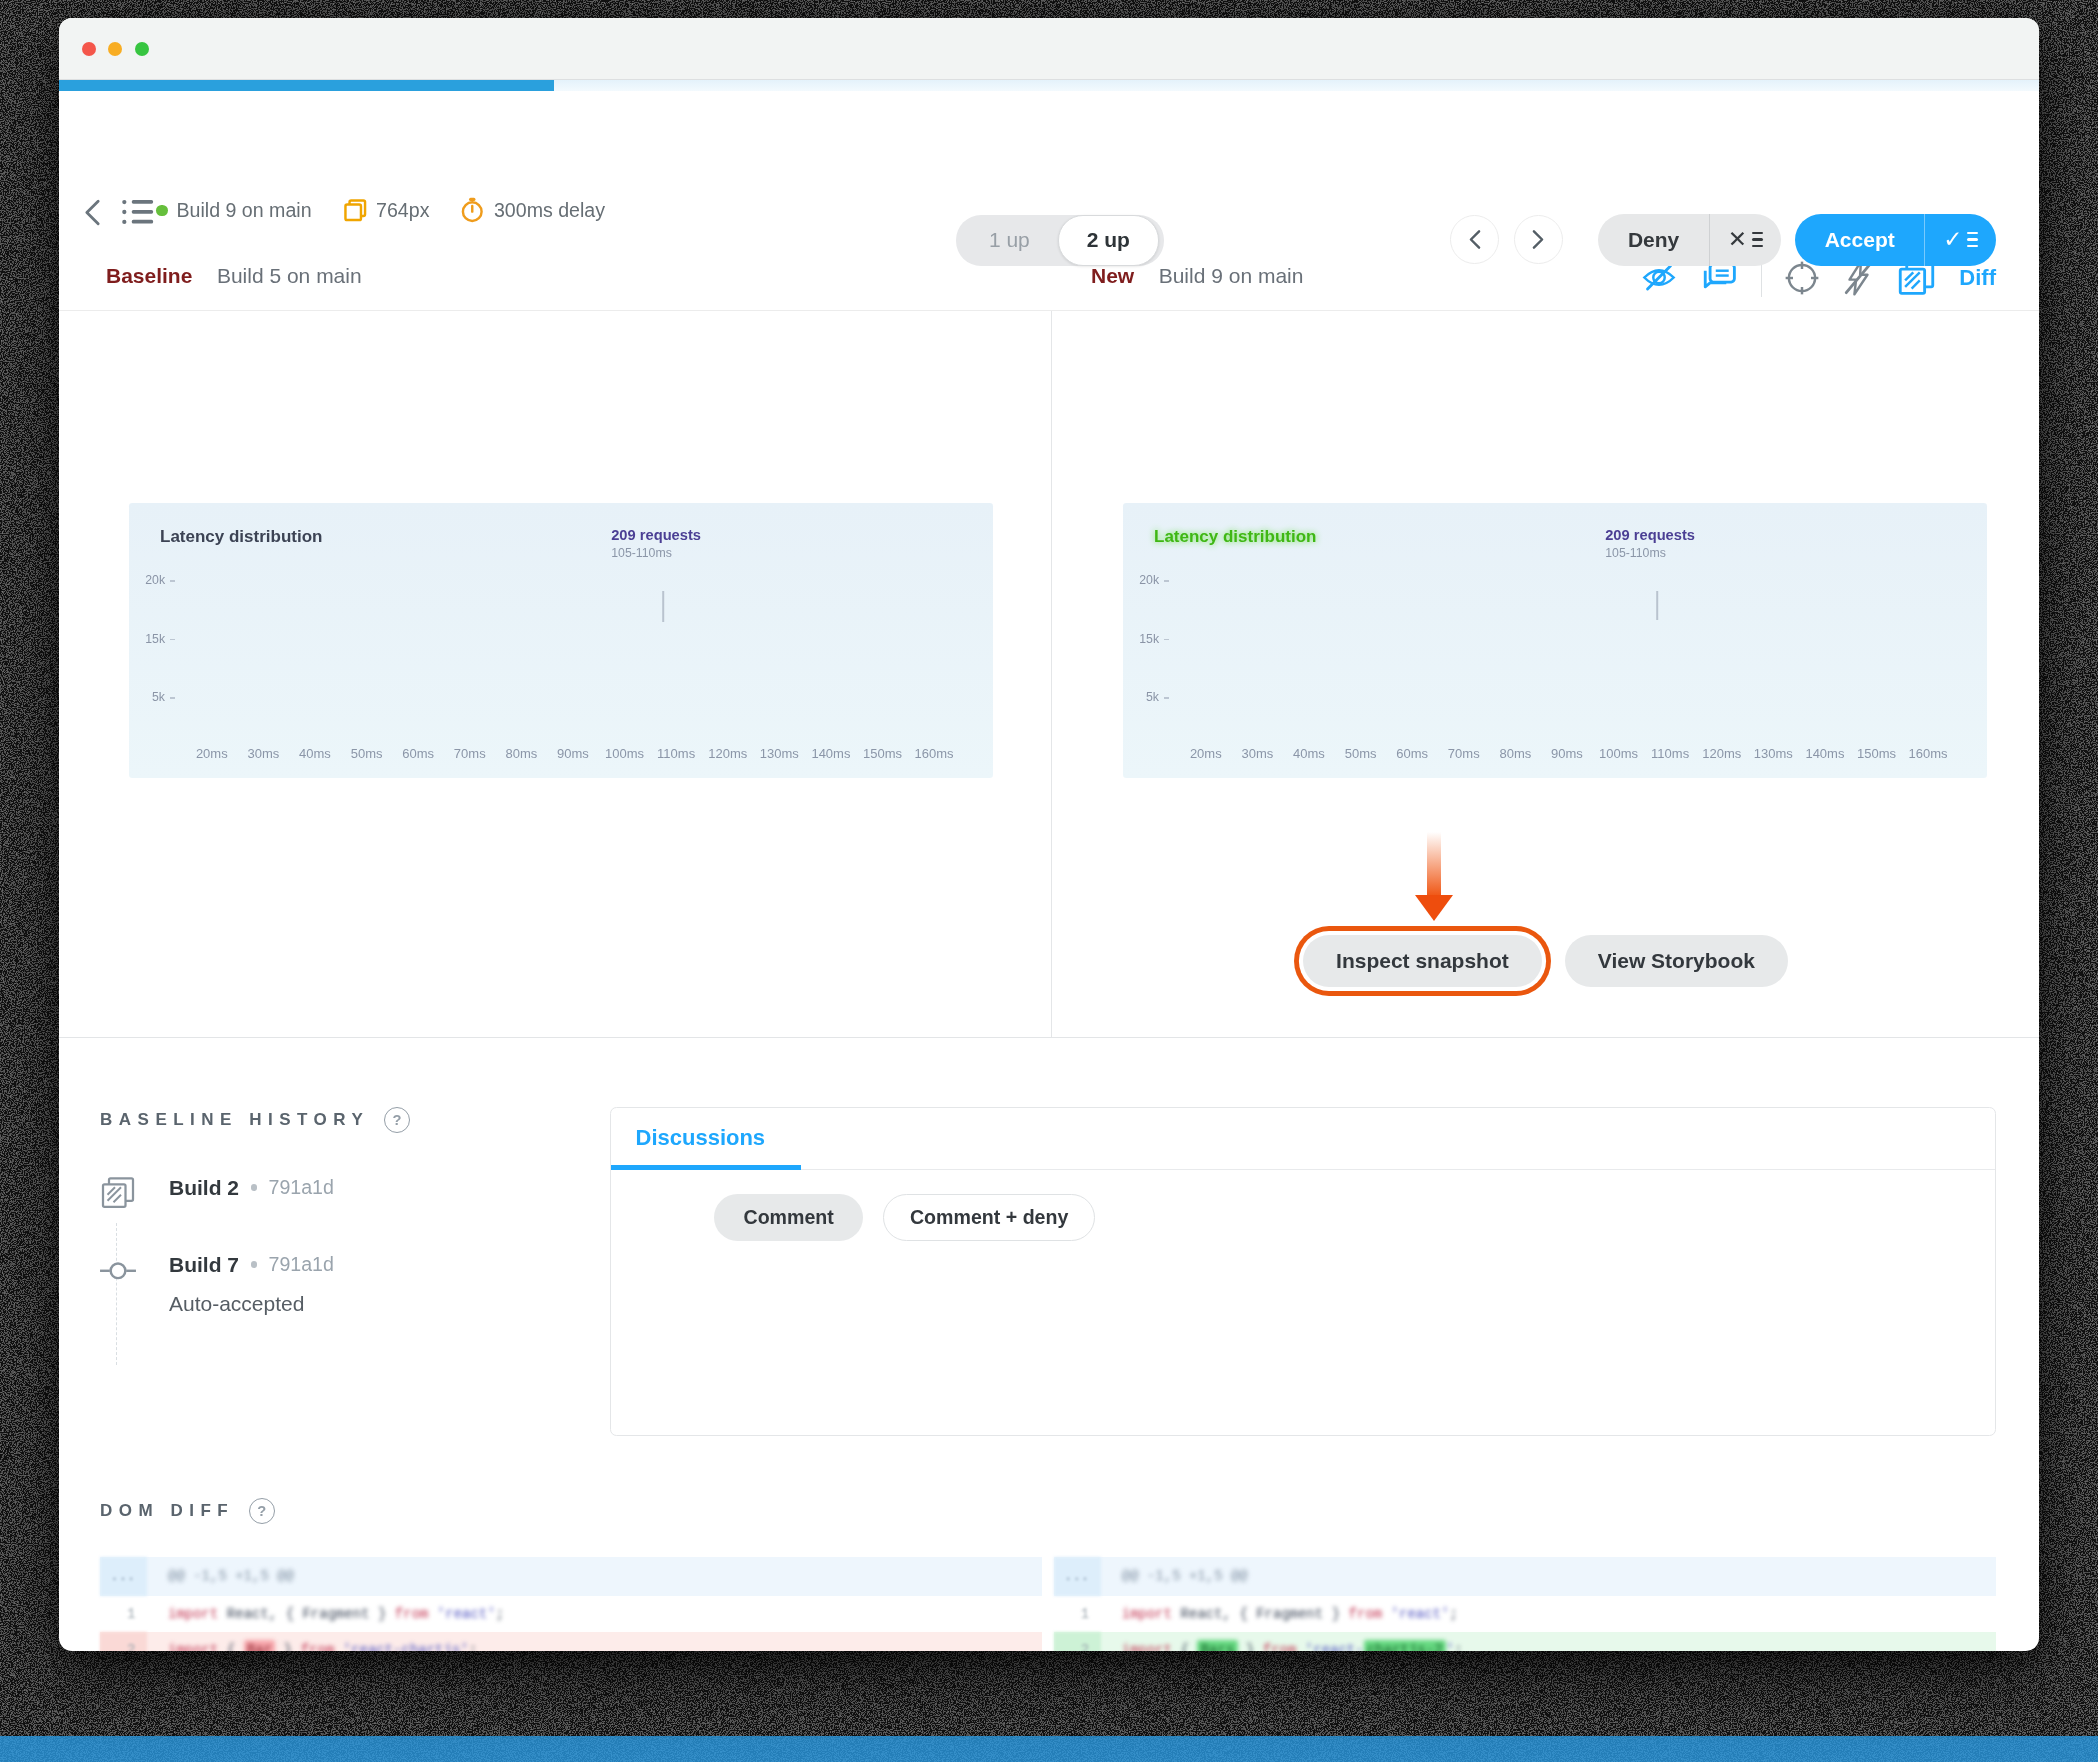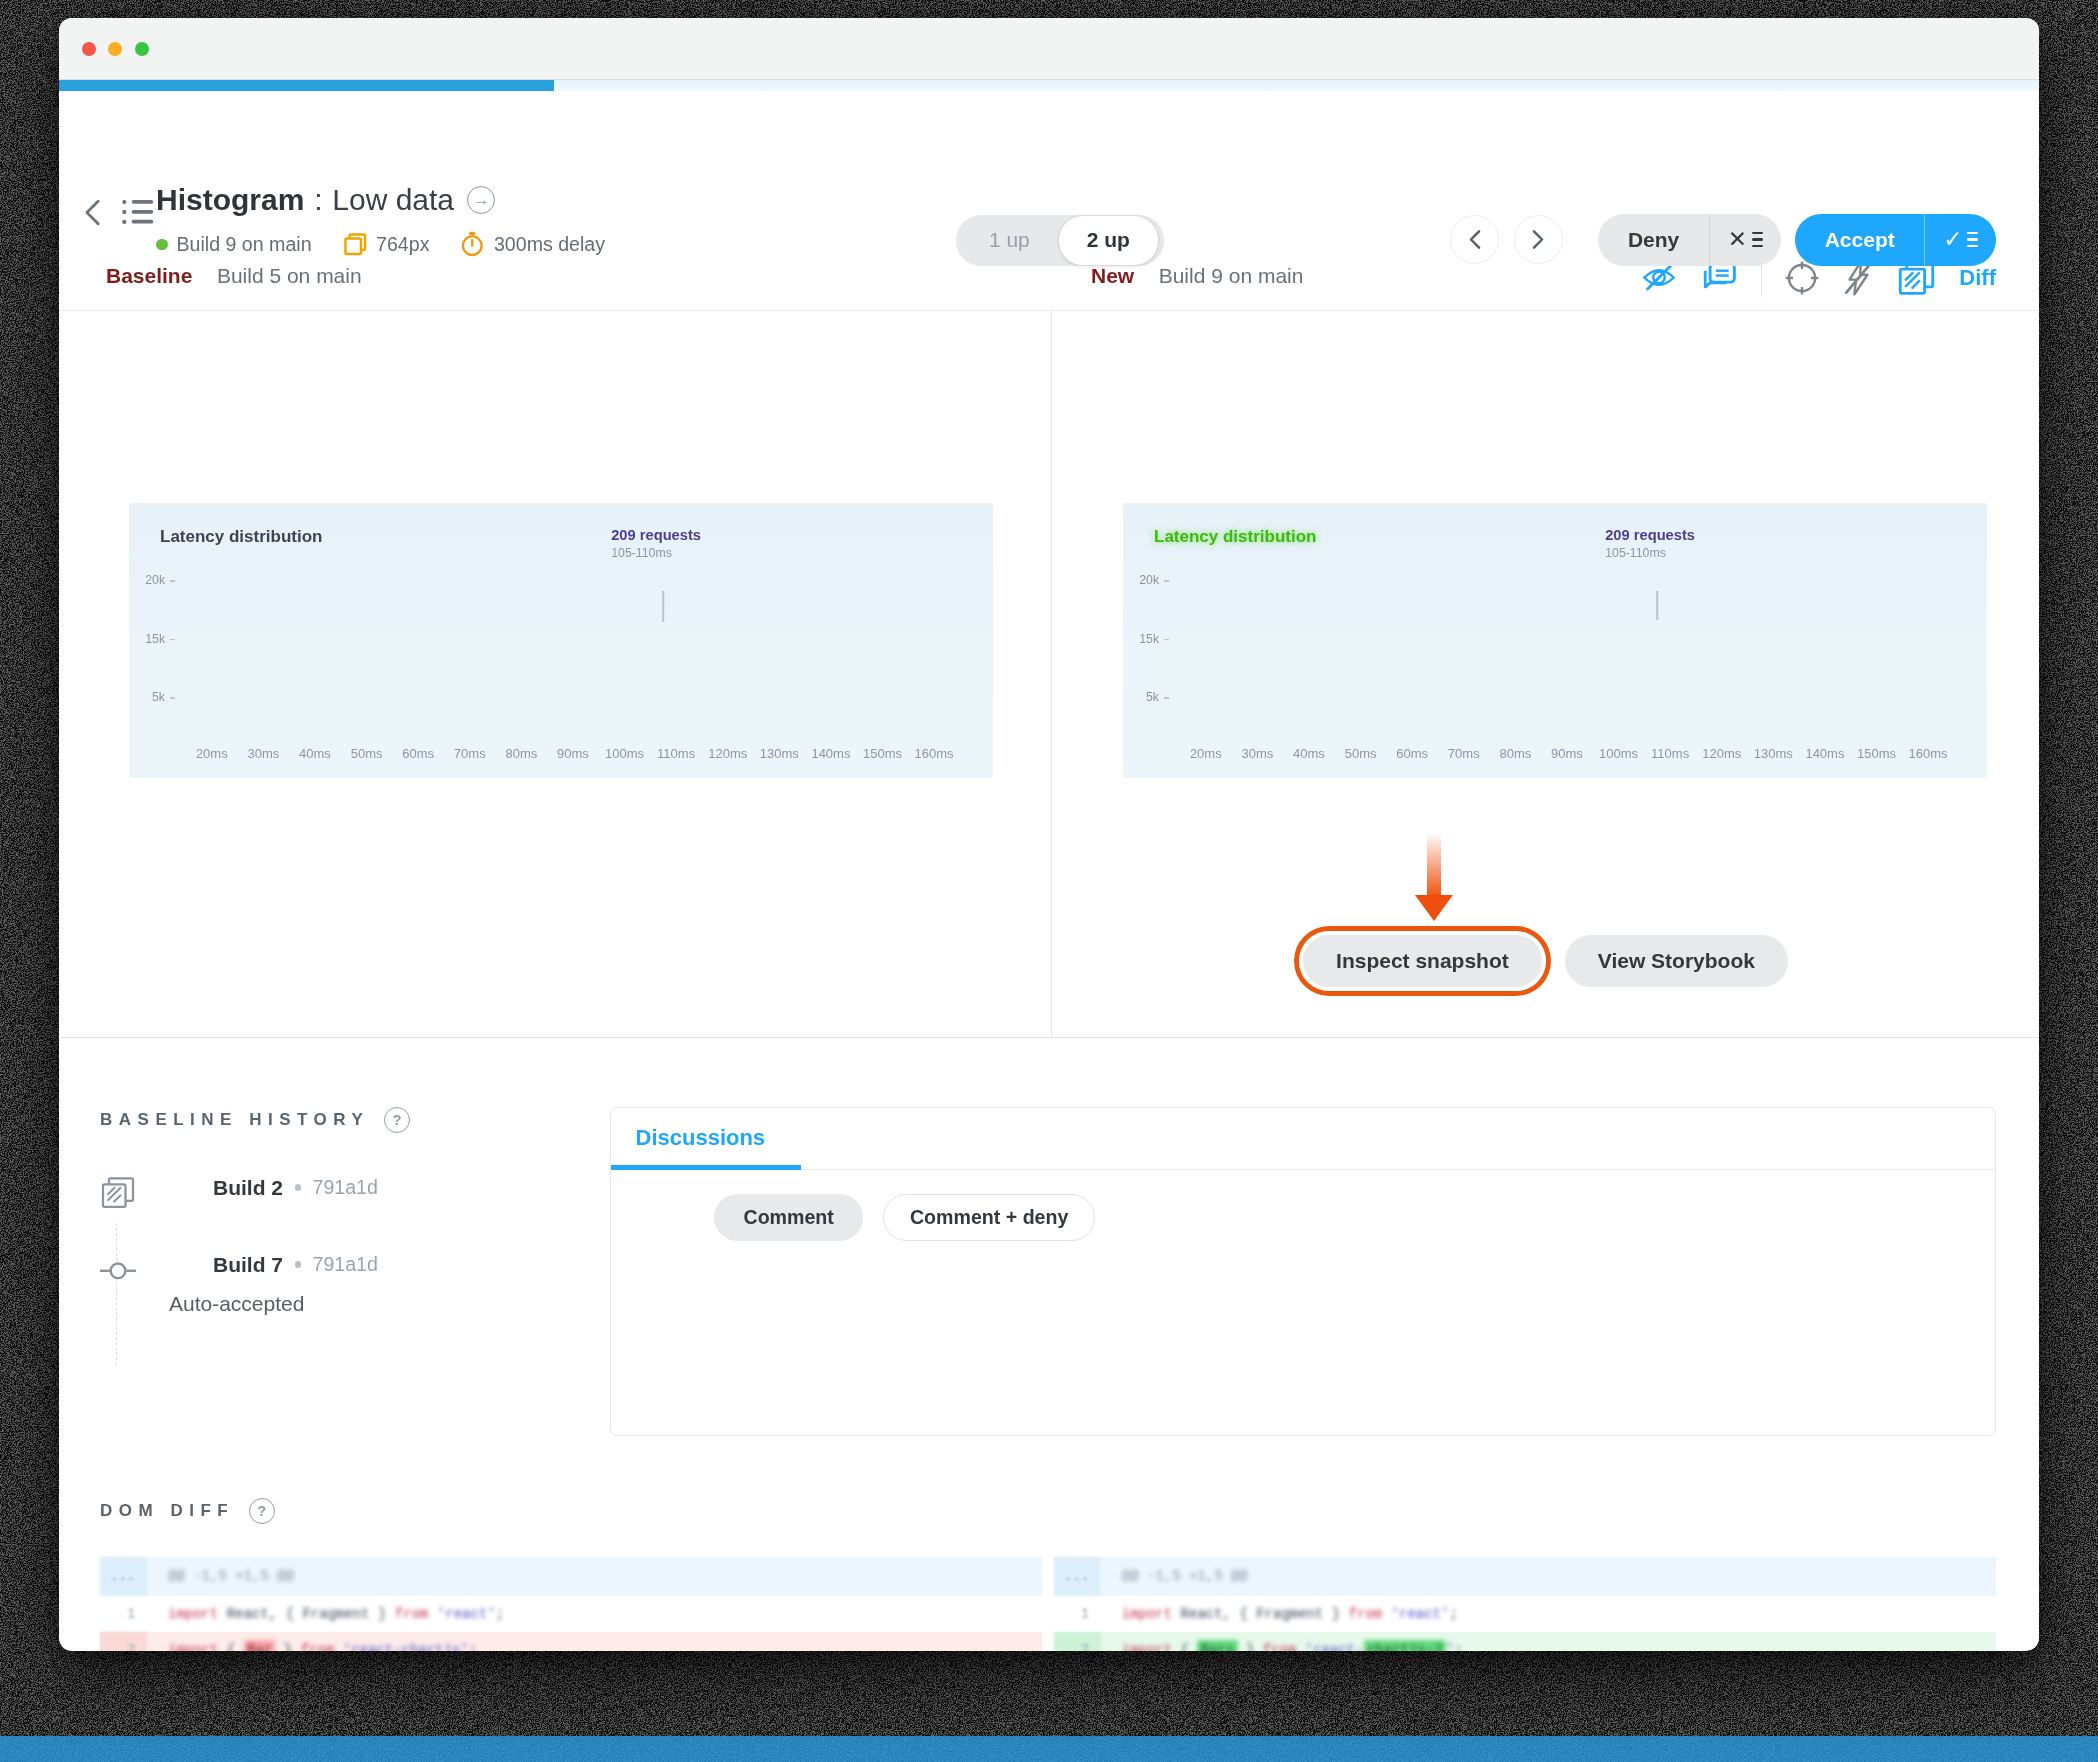--- a/index.html
+++ b/index.html
@@ -112,21 +112,21 @@
     letter-spacing:6.5px; color:#5a646d; }
   .q-icon { width:26px; height:26px; border:1.6px solid #949ea7; border-radius:50%;
     display:inline-flex; align-items:center; justify-content:center; font-size:14.7px; color:#949ea7;
     letter-spacing:0; font-weight:bold; }
   .hist-items { margin-top:43px; position:relative; }
   .hist-item { display:flex; gap:33px; }
   .hist-item + .hist-item { margin-top:41px; }
   .hist-icon { width:36px; flex:0 0 36px; color:#8a949d; position:relative; }
   .hist-text { width:385px; }
   .hist-head { display:flex; align-items:center; gap:11.5px; }
-  .hist-build { font-size:21px; font-weight:bold; color:#33393e;margin-left:44px; }
+  .hist-build { font-size:21px; font-weight:bold; color:#33393e; }
   .hist-dot { width:6.5px; height:6.5px; border-radius:50%; background:#b9c0c6; }
   .hist-commit { font-size:19.6px; color:#9aa4ad; }
   .hist-desc { margin-top:11.5px; font-size:21px; color:#565d64; line-height:1.5; }
   .hist-connector { position:absolute; left:16.4px; top:47px; height:142px; border-left:1.6px dashed #d9dee2; }
 
   .discussions-card { flex:1; margin-left:52px; border:0.8px solid #e4e6e8; border-radius:6.5px;
     background:#fff; height:329px; }
   .disc-header { height:62px; border-bottom:0.8px solid #e8eaec; position:relative; display:flex; align-items:center; }
   .disc-tab { margin-left:24.5px; font-size:22px; font-weight:bold; color:#1ea7fd; }
   .disc-underline { position:absolute; left:0; bottom:-1.6px; width:190px; height:4.9px; background:#1ea7fd; }
@@ -208,26 +208,20 @@
           <circle cx="4" cy="5" r="2.6" fill="#6b757d"></circle>
             <rect x="13" y="2.5" width="26" height="4.5" rx="2" fill="#6b757d"></rect>
           <circle cx="4" cy="17" r="2.6" fill="#6b757d"></circle>
             <rect x="13" y="14.5" width="26" height="4.5" rx="2" fill="#6b757d"></rect>
           <circle cx="4" cy="29" r="2.6" fill="#6b757d"></circle>
             <rect x="13" y="26.5" width="26" height="4.5" rx="2" fill="#6b757d"></rect>
         </svg>
       </span>
     </div>
     <div class="title-block">
-      <div class="title-line">
-        <span class="t-bold">Histogram</span>
-        <span>:</span>
-        <span>Low data</span>
-        <span class="circle-arrow">→</span>
-      </div>
       <div class="sub-line">
         <span class="sub-item">
           <span class="dot-green"></span>
           <span>Build 9 on main</span>
         </span>
         <span class="sub-item">
           <svg width="24.5" height="24.5" viewBox="0 0 30 30">
               <rect x="8" y="3" width="19" height="19" rx="2" fill="none" stroke="#f0a500" stroke-width="3"></rect>
               <rect x="3" y="8" width="19" height="19" rx="2" fill="#fff" stroke="#f0a500" stroke-width="3"></rect>
             </svg>

